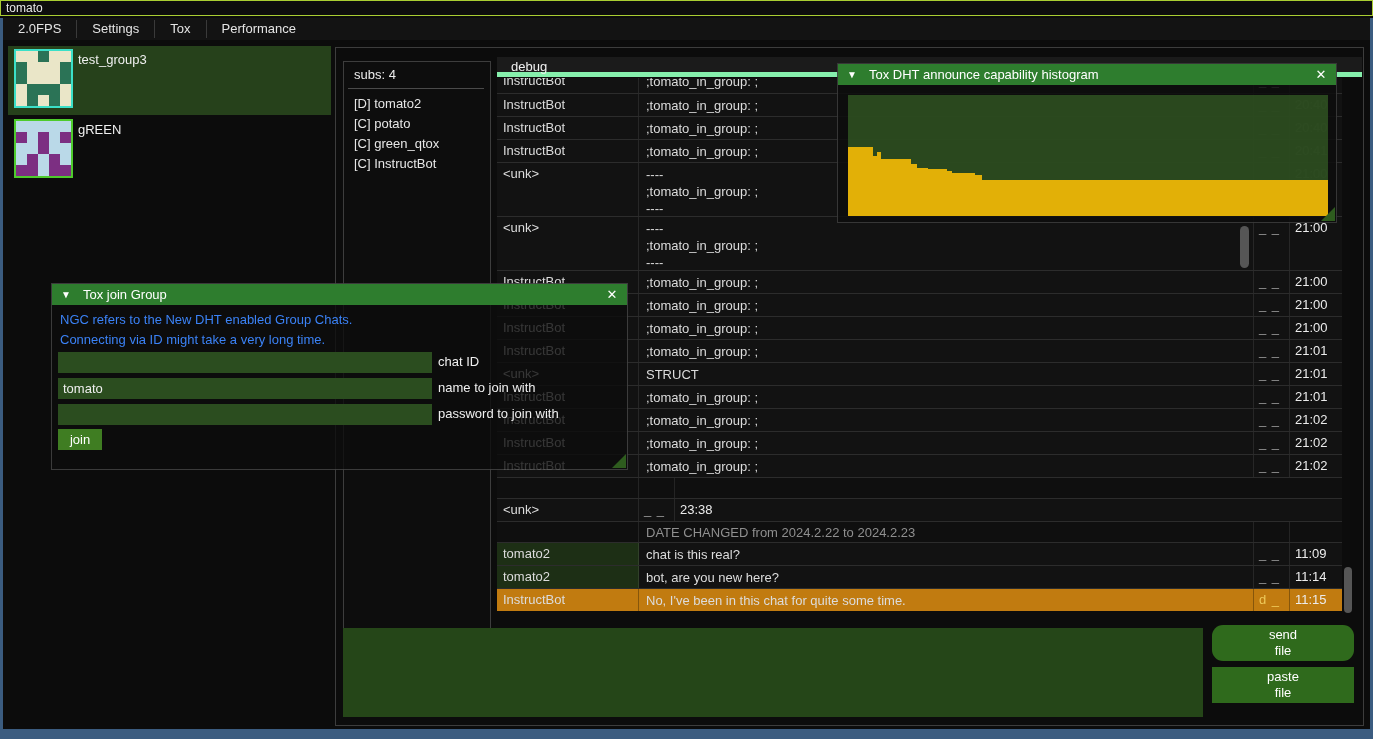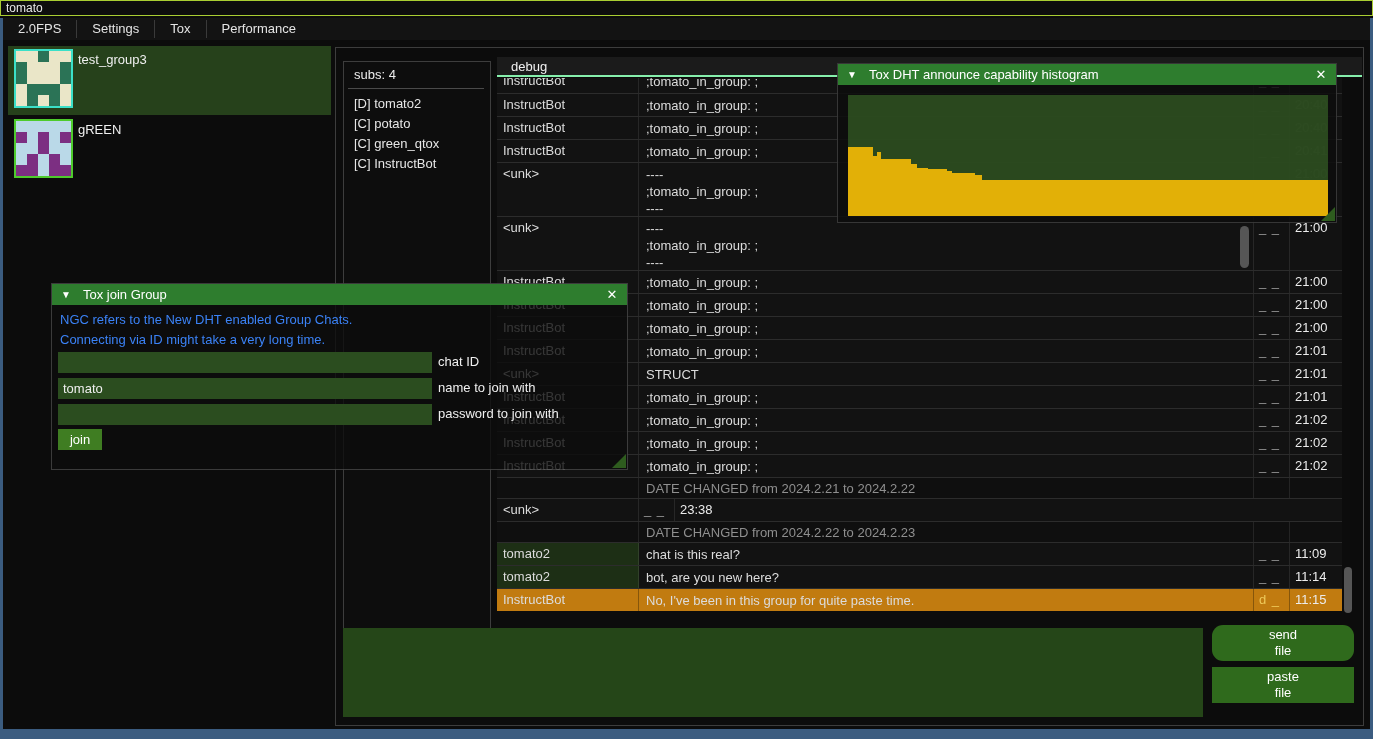--- a/index.html
+++ b/index.html
@@ -30,21 +30,21 @@
   .main-window{left:335px;top:47px;width:1029px;height:679px;border:1px solid #3d3d3d;box-sizing:border-box;background:#0c0c0c;}
 
   
   .subs-panel{left:343px;top:61px;width:148px;height:588px;border:1px solid #3d3d3d;box-sizing:border-box;background:#0d0d0d;}
   .subs-header{position:absolute;left:10px;top:5px;color:#ececec;}
   .subs-sep{position:absolute;left:4px;top:26px;width:136px;height:1px;background:#4a4a4a;}
   .subs-list{position:absolute;left:10px;top:32px;line-height:20px;white-space:nowrap;}
   .subs-list div{color:#e6e6e6;}
 
   
-  .tabbar{left:497px;top:57px;width:865px;height:20px;background:#1b1b1b;border-bottom:2px solid #86efac;box-sizing:border-box;}
+  .tabbar{left:497px;top:57px;width:865px;height:20px;background:#1b1b1b;border-bottom:5px solid #86efac;box-sizing:border-box;}
   .tab{position:absolute;left:14px;top:2px;color:#f0f0f0;}
 
   
   .chat-rows{left:497px;top:78px;width:845px;height:533px;overflow:hidden;background:#0c0c0c;}
   .chat-row{display:flex;background:#121212;border-top:1px solid #2c2c2c;box-sizing:border-box;}
   .chat-row:first-child{margin-top:-8px;border-top:none;}
   .cell{box-sizing:border-box;border-right:1px solid rgba(255,255,255,0.09);overflow:hidden;}
   .c-name{width:142px;padding:3px 0 0 6px;white-space:nowrap;}
   .c-msg{width:615px;padding:3px 0 0 7px;white-space:pre-line;line-height:17px;}
   .c-status{width:36px;padding:3px 0 0 5px;color:#9a9a9a;letter-spacing:1px;}
@@ -278,21 +278,20 @@
         <div class="cell c-time">21:02</div>
       </div>
       <div class="chat-row" style="height: 23px;">
         <div class="cell c-name">InstructBot</div>
         <div class="cell c-msg">;tomato_in_group: ;</div>
         <div class="cell c-status">_ _</div>
         <div class="cell c-time">21:02</div>
       </div>
       <div class="chat-row date-row">
         <div class="cell c-name"></div>
-        <div class="cell c-msg">DATE CHANGED from 2024.2.21 to 2024.2.22</div>
         <div class="cell c-status"></div>
         <div class="cell c-time"></div>
       </div>
       <div class="chat-row" style="height: 23px;">
         <div class="cell c-name">&lt;unk&gt;</div>
         <div class="cell c-status">_ _</div>
         <div class="cell c-time">23:38</div>
       </div>
       <div class="chat-row date-row">
         <div class="cell c-name"></div>
@@ -307,21 +306,21 @@
         <div class="cell c-time">11:09</div>
       </div>
       <div class="chat-row" style="height: 23px;">
         <div class="cell c-name name-tint">tomato2</div>
         <div class="cell c-msg">bot, are you new here?</div>
         <div class="cell c-status">_ _</div>
         <div class="cell c-time">11:14</div>
       </div>
       <div class="chat-row hl" style="height: 23px;">
         <div class="cell c-name">InstructBot</div>
-        <div class="cell c-msg">No, I've been in this group for quite paste time.</div>
+        <div class="cell c-msg">No, I've been in this chat for quite some time.</div>
         <div class="cell c-status">d _</div>
         <div class="cell c-time">11:15</div>
       </div>
     </div>
 
   <div class="abs scroll-thumb" style="left:1240px;top:226px;width:9px;height:42px;"></div>
 
   <div class="abs scroll-thumb" style="left:1344px;top:567px;width:8px;height:46px;"></div>
 
   <textarea class="abs composer-input" value="" style=""></textarea>

